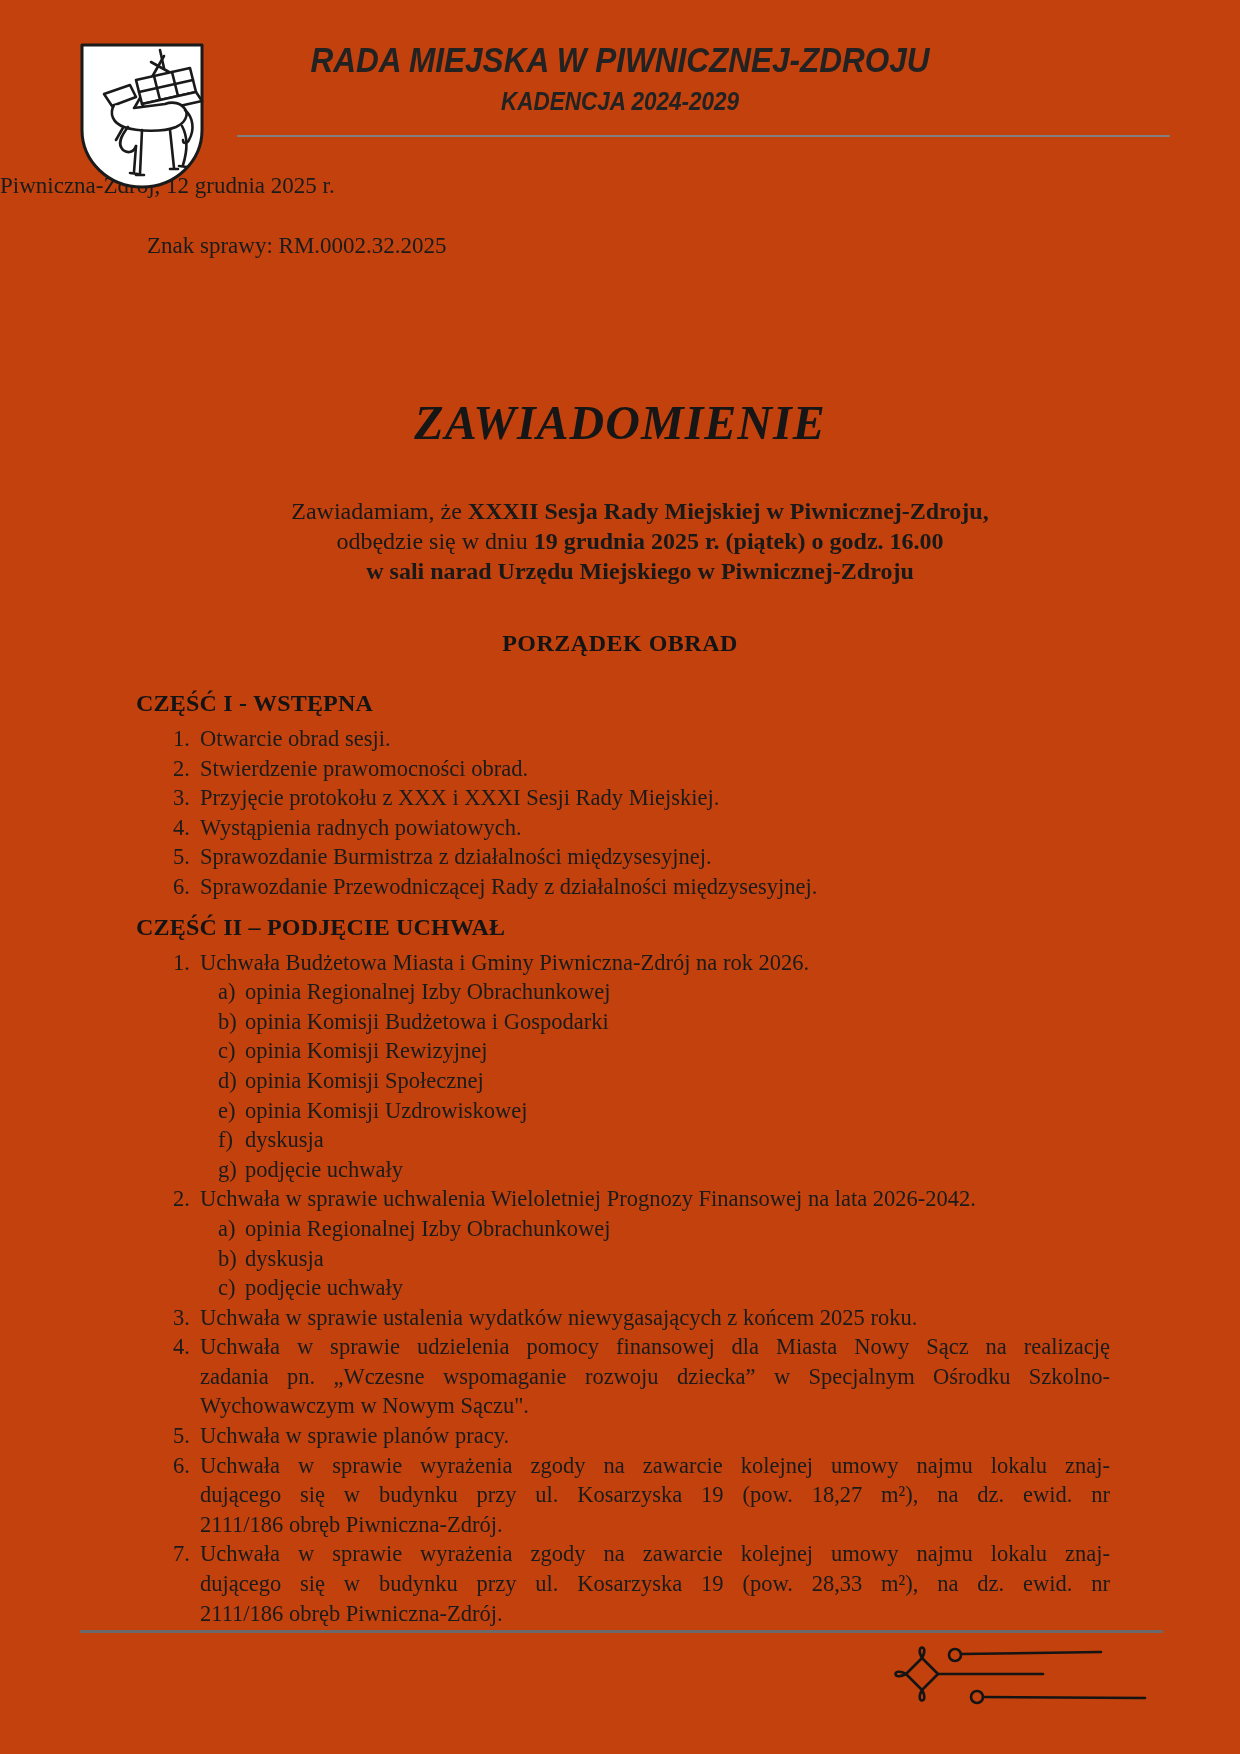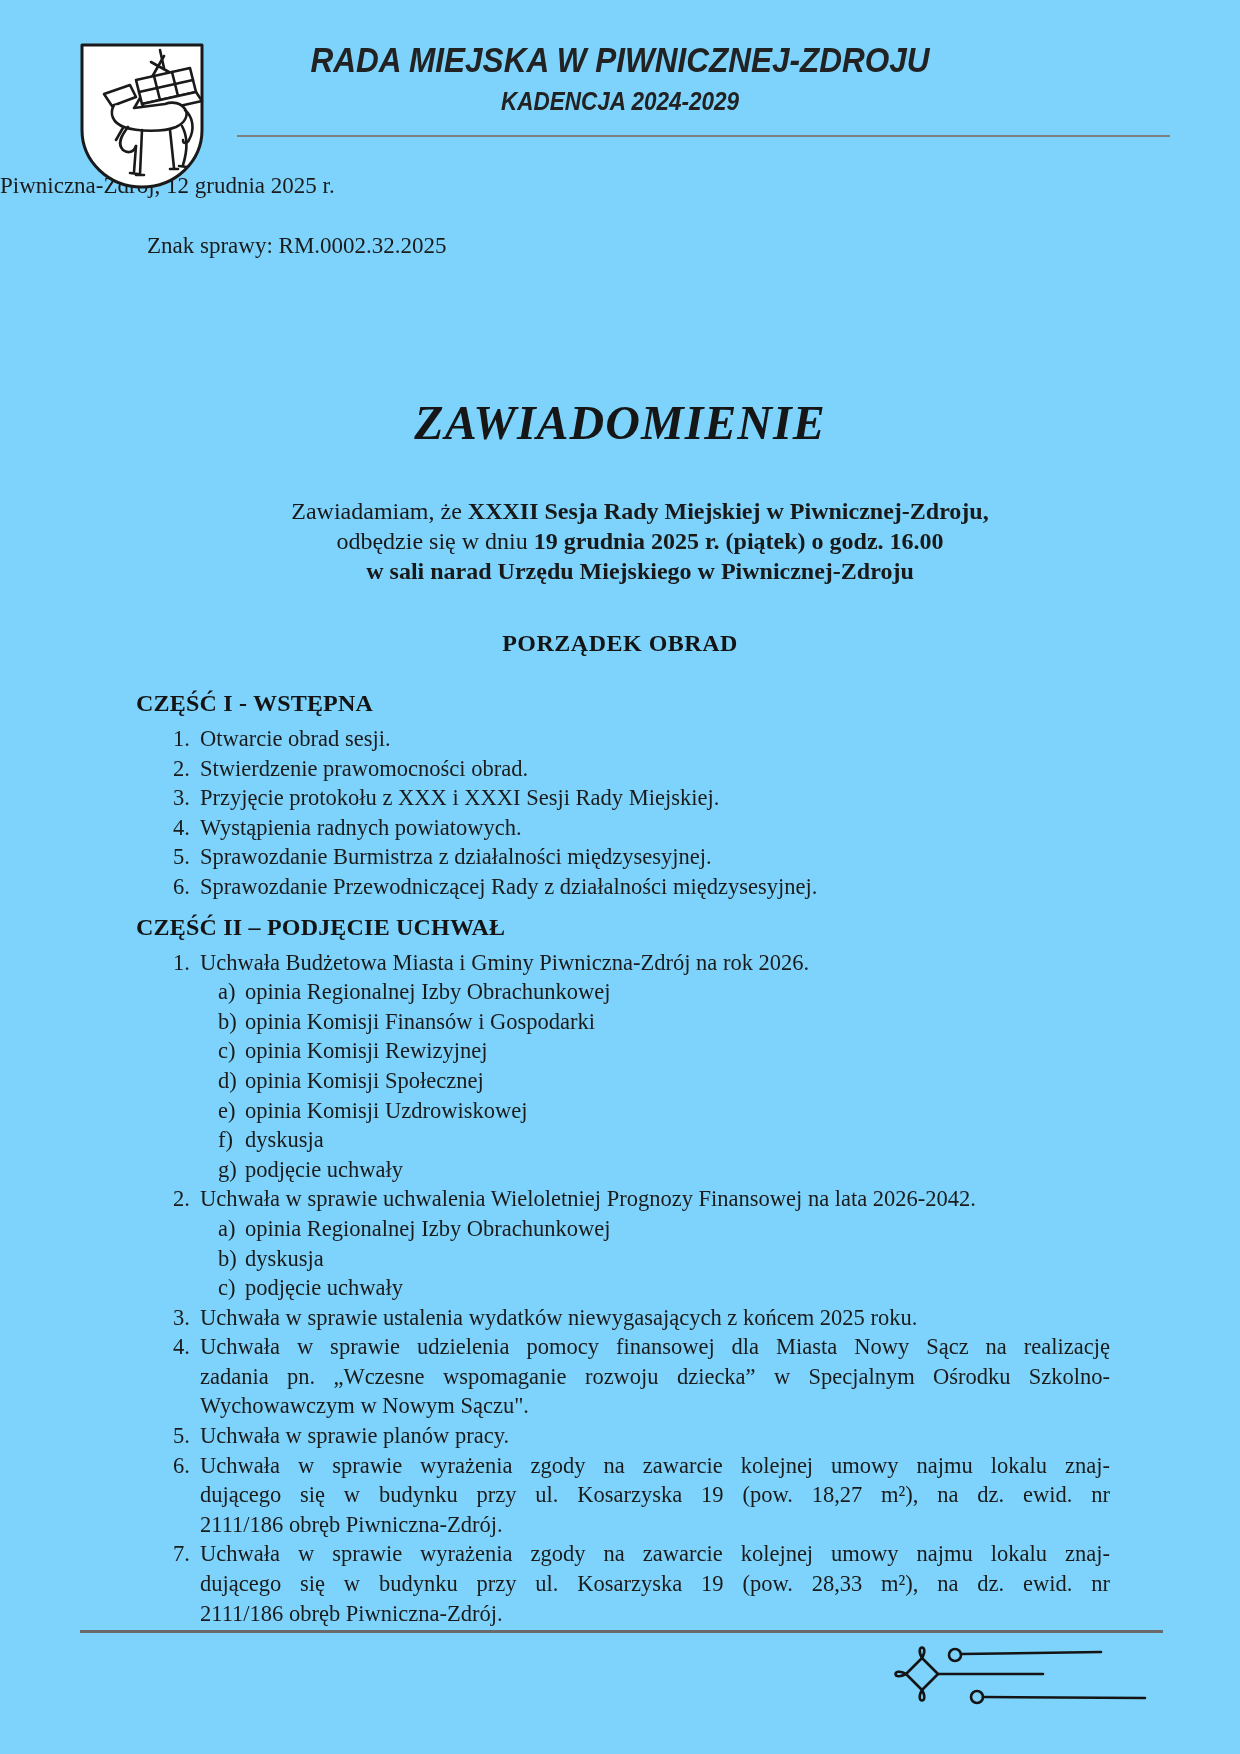--- a/index.html
+++ b/index.html
@@ -1,19 +1,19 @@
 <!DOCTYPE html>
 <html lang="pl"><head>
 <meta charset="utf-8">
 <style>
   html,body{margin:0;padding:0;background:#ffffff;}
   .page{
     position:relative;
     width:1240px;height:1754px;
-    background:#7dd3fc;
+    background:#c2410c;
     color:#1b1b1b;
     font-family:"Liberation Serif", serif;
     overflow:hidden;
   }
   
   .crest{position:absolute;left:78px;top:42px;width:128px;height:148px;}
   .head-block{padding-top:40px;text-align:center;}
   .org-name{
     font-family:"Liberation Sans", sans-serif;
     font-weight:bold;font-style:italic;
@@ -144,21 +144,21 @@
     <li><span class="marker">6.</span><span>Sprawozdanie Przewodniczącej Rady z działalności międzysesyjnej.</span></li>
   </ol>
 
   <div class="part-heading second">CZĘŚĆ II – PODJĘCIE UCHWAŁ</div>
   <ol class="olist">
 
     <li>
       <span class="marker">1.</span><span>Uchwała Budżetowa Miasta i Gminy Piwniczna-Zdrój na rok 2026.</span>
       <ul class="sublist">
         <li><span class="marker">a)</span><span>opinia Regionalnej Izby Obrachunkowej</span></li>
-        <li><span class="marker">b)</span><span>opinia Komisji Finansów i Gospodarki</span></li>
+        <li><span class="marker">b)</span><span>opinia Komisji Budżetowa i Gospodarki</span></li>
         <li><span class="marker">c)</span><span>opinia Komisji Rewizyjnej</span></li>
         <li><span class="marker">d)</span><span>opinia Komisji Społecznej</span></li>
         <li><span class="marker">e)</span><span>opinia Komisji Uzdrowiskowej</span></li>
         <li><span class="marker">f)</span><span>dyskusja</span></li>
         <li><span class="marker">g)</span><span>podjęcie uchwały</span></li>
       </ul>
     </li>
 
     <li>
       <span class="marker">2.</span><span>Uchwała w sprawie uchwalenia Wieloletniej Prognozy Finansowej na lata 2026-2042.</span>

